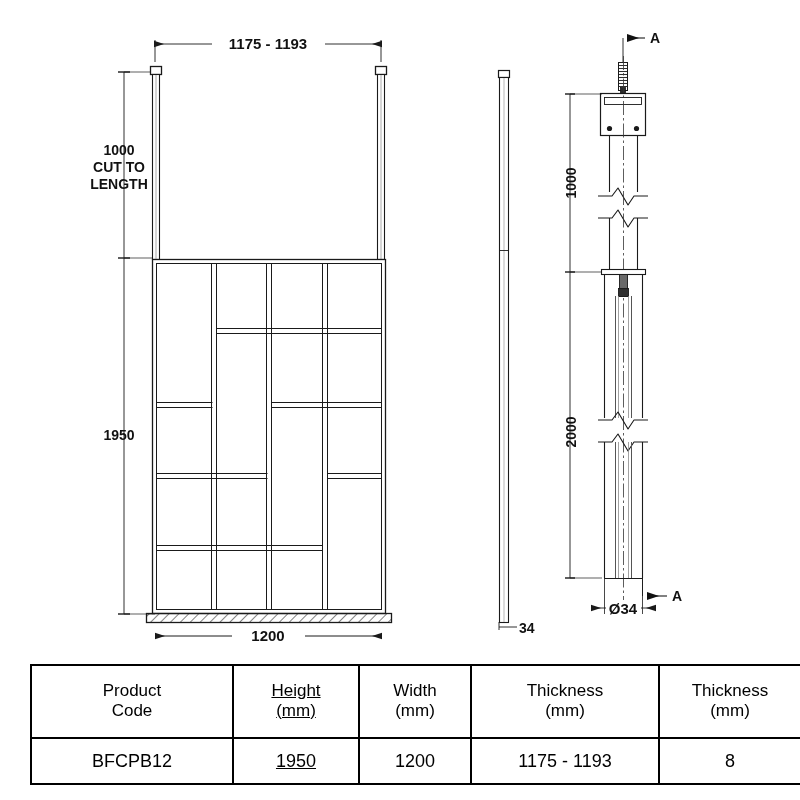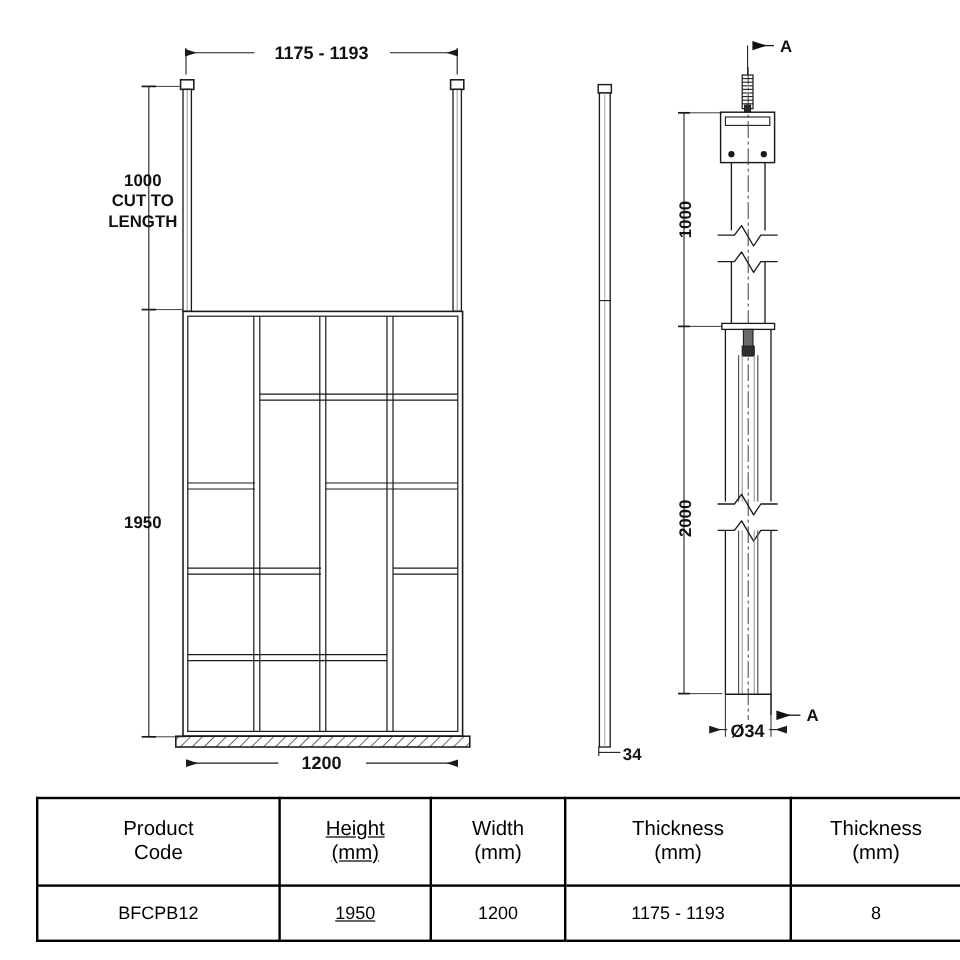--- a/index.html
+++ b/index.html
@@ -30,21 +30,21 @@
     vertical-align:middle;
     color:#000;
   }
   table.spec tr.head td{
     font-size:17px;
     line-height:20px;
     padding:7px 2px 8px 2px;
     height:56px;
   }
   table.spec tr.row td{
-    font-size:15px;
+    font-size:18px;
     padding:7px 2px;
     height:30px;
   }
   .c0{width:196px;} .c1{width:120px;text-decoration:underline;} .c2{width:106px;}
   .c3{width:182px;} .c4{width:136px;}
   .hl2{display:block;}
 </style>
 </head>
 <body>
 

